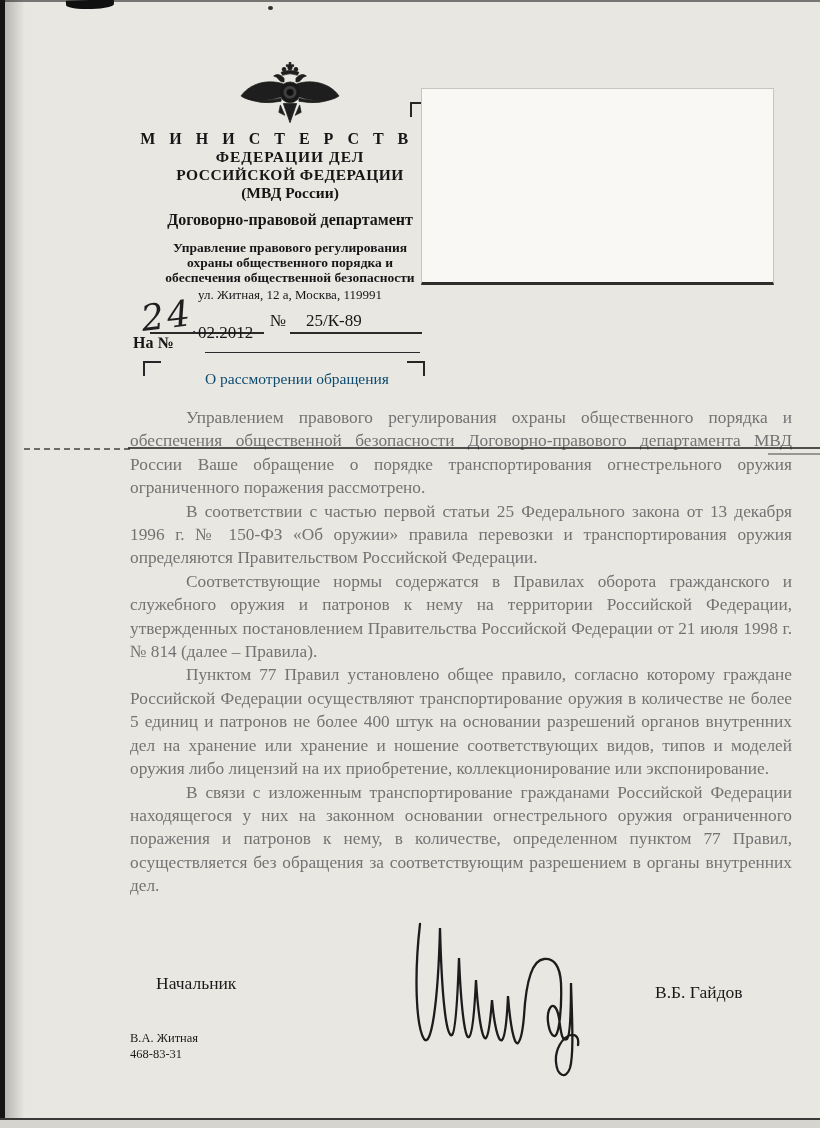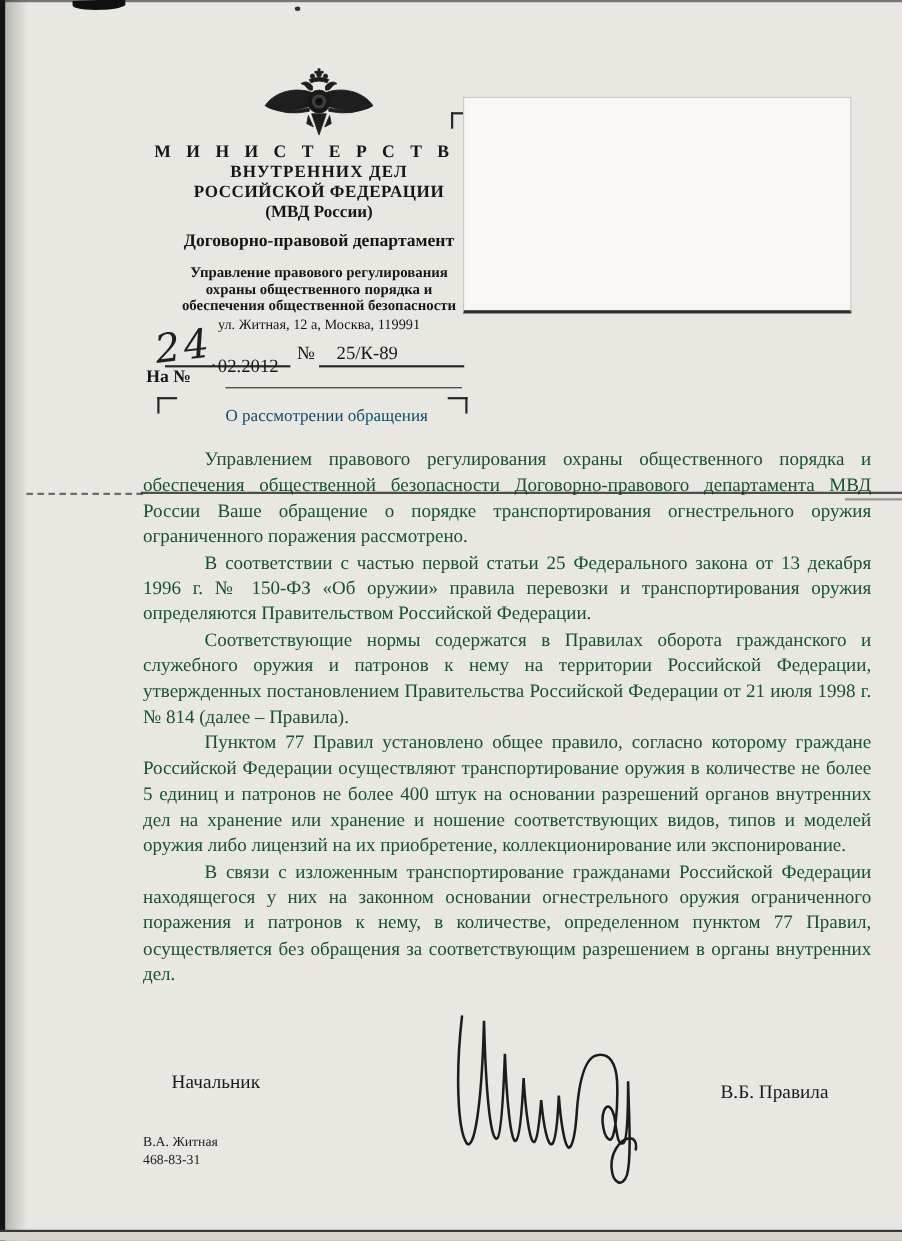--- a/index.html
+++ b/index.html
@@ -37,21 +37,21 @@
   .lh-addr{top:287px;font-size:13px;font-weight:normal;}
   
   .u-line{position:absolute;border-bottom:2px solid #2a2a2a;height:0;}
   .ref-text{position:absolute;font-size:17px;color:#171717;}
   .handwritten{position:absolute;left:141px;top:295px;font-size:36px;font-style:italic;
     font-family:"DejaVu Serif",serif;transform:rotate(-7deg);color:#1f1f1f;letter-spacing:3px;}
   .hw-dot{position:absolute;left:192px;top:318px;font-size:17px;}
   .subject{position:absolute;left:205px;top:370px;font-size:15.5px;color:#0c4a6e;}
   
   .body-block{position:absolute;left:130px;top:406px;width:662px;
-    font-size:17.3px;line-height:23.4px;text-align:justify;color:#14532d;}
+    font-size:17.3px;line-height:23.4px;text-align:justify;color:#737373;}
   .body-block p{margin:0;text-indent:56px;}
   
   .strike-main{position:absolute;left:128px;top:447px;width:692px;border-top:2px solid rgba(40,40,40,.8);}
   .strike-left{position:absolute;left:24px;top:448px;width:106px;border-top:2px dashed rgba(55,55,55,.7);}
   .strike-right2{position:absolute;left:768px;top:453px;width:52px;border-top:2px solid rgba(70,70,70,.5);}
   
   .sig-pos{position:absolute;left:132px;top:973px;font-size:17.5px;margin-left:24px;}
   .sig-name{position:absolute;left:655px;top:982px;font-size:17.5px;}
   .sig-svg{position:absolute;left:398px;top:886px;width:205px;height:200px;z-index:3;}
   
@@ -95,21 +95,21 @@
       <circle cx="70" cy="41" r="9" fill="#404040"></circle>
       <circle cx="70" cy="41" r="4.5" fill="#0e0e0e"></circle>
 
       <path d="M61,56 L70,82 L79,56 Z"></path>
       <path d="M57,58 l6,14 l-8,-4 Z"></path>
         <path d="M83,58 l-6,14 l8,-4 Z"></path>
     </g>
   </svg>
 
   <div class="lh lh-ministry">М И Н И С Т Е Р С Т В О</div>
-  <div class="lh lh-min2">ВНУТРЕННИХ ДЕЛ</div>
+  <div class="lh lh-min2">ФЕДЕРАЦИИ ДЕЛ</div>
   <div class="lh lh-min4">(МВД России)</div>
   <div class="lh lh-min3">РОССИЙСКОЙ ФЕДЕРАЦИИ</div>
   <div class="lh lh-dept">Договорно-правовой департамент</div>
   <div class="lh lh-div">
     <div>Управление правового регулирования</div>
     <div>охраны общественного порядка и</div>
     <div>обеспечения общественной безопасности</div>
   </div>
   <div class="lh lh-addr">ул. Житная, 12 а, Москва, 119991</div>
 
@@ -159,20 +159,20 @@
          C164,122 161,152 156,150
          C151,148 148,132 151,124
          C154,116 159,120 161,132
          C163,147 164,156 169,153
          C172,150 173,122 173,97
          C174,132 176,168 172,182
          C168,194 159,190 158,176
          C157,164 164,151 173,149
          C179,148 181,153 180,159"></path>
   </svg>
-  <div class="sig-name">В.Б. Правила</div>
+  <div class="sig-name">В.Б. Гайдов</div>
 
   <div class="executor">
     <div>В.А. Житная</div>
     <div>468-83-31</div>
   </div>
 
 </div>
 
 </body></html>

